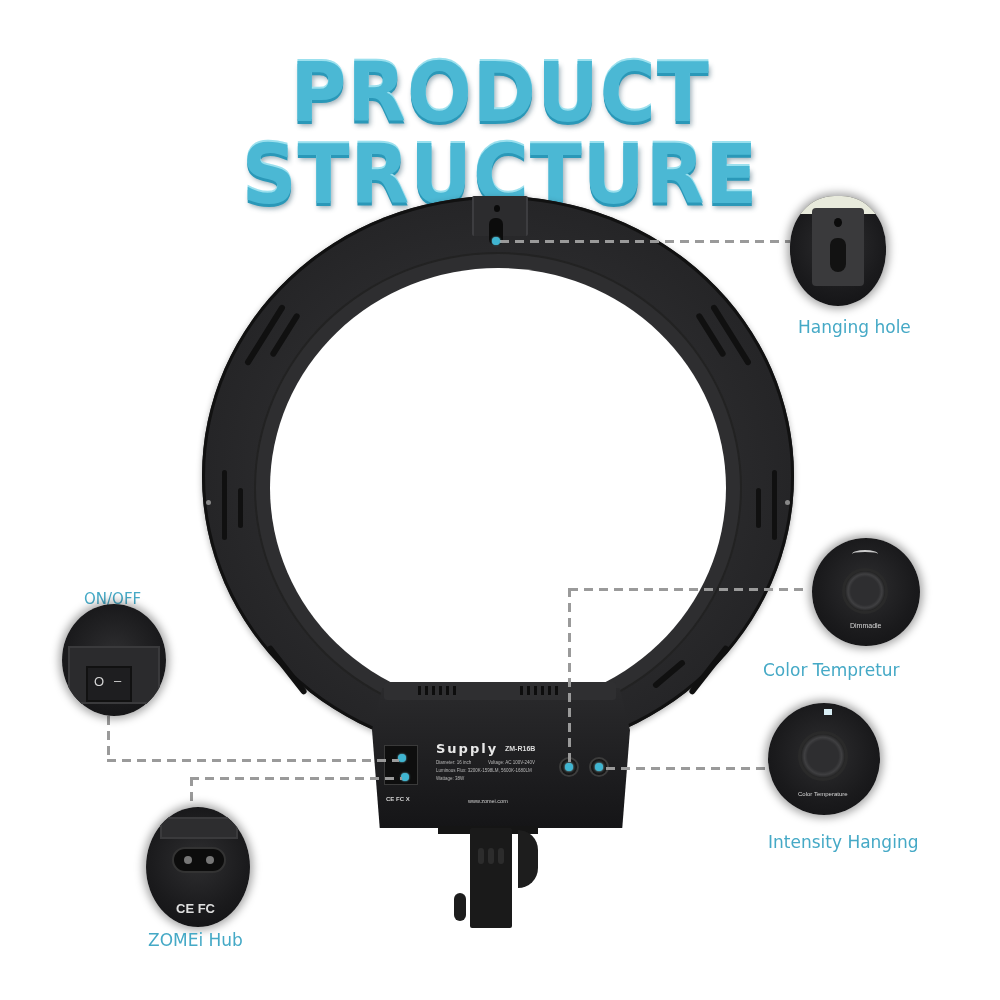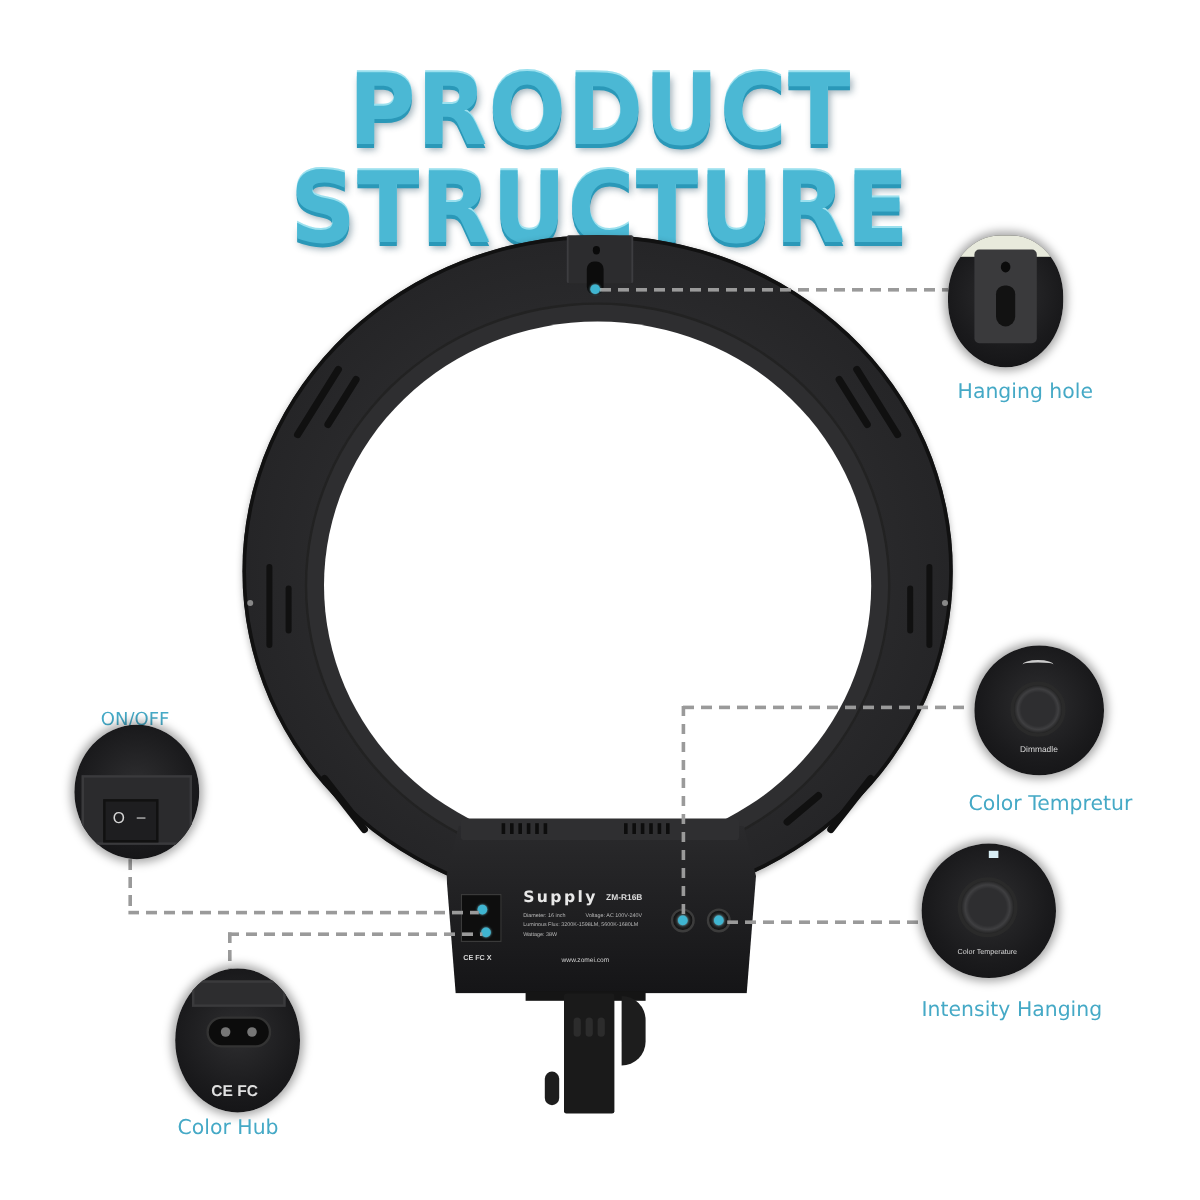--- a/index.html
+++ b/index.html
@@ -197,21 +197,21 @@
   </div>
   <div class="label" style="left:798px;top:317px;">Hanging hole</div>
 </div>
 
 <div>
   <div class="thumb" style="left:812px;top:538px;width:108px;height:108px;">
     <div style="position:absolute;left:40px;top:12px;width:26px;height:8px;border-top:2px solid #ccc;border-radius:50% 50% 0 0;"></div>
     <div style="position:absolute;left:30px;top:30px;width:46px;height:46px;border-radius:50%;background:radial-gradient(circle,#2e2e30 50%,#3f3f41 60%,#1a1a1a 75%);border:3px solid #2a2a2a;"></div>
     <div class="tiny-label" style="left:38px;top:84px;">Dimmadle</div>
   </div>
-  <div class="label" style="left:807px;top:660px;">Color Tempretur</div>
+  <div class="label" style="left:763px;top:660px;">Color Tempretur</div>
 </div>
 
 <div>
   <div class="thumb" style="left:768px;top:703px;width:112px;height:112px;">
     <div style="position:absolute;left:56px;top:6px;width:8px;height:6px;background:#d9eef5;"></div>
     <div style="position:absolute;left:30px;top:28px;width:50px;height:50px;border-radius:50%;background:radial-gradient(circle,#2e2e30 50%,#3f3f41 60%,#1a1a1a 75%);border:3px solid #2a2a2a;"></div>
     <div class="tiny-label" style="left:30px;top:88px;font-size:6px;">Color Temperature</div>
   </div>
   <div class="label" style="left:768px;top:832px;">Intensity Hanging</div>
 </div>
@@ -228,14 +228,14 @@
 
 <div>
   <div class="thumb" style="left:146px;top:807px;width:104px;height:120px;border-radius:50%;">
     <div style="position:absolute;left:14px;top:10px;width:78px;height:22px;background:#2d2d2f;border:2px solid #3a3a3c;"></div>
     <div style="position:absolute;left:26px;top:40px;width:54px;height:26px;background:#0c0c0c;border-radius:13px;border:2px solid #333;">
       <div style="position:absolute;left:10px;top:7px;width:8px;height:8px;border-radius:50%;background:#777;"></div>
       <div style="position:absolute;left:32px;top:7px;width:8px;height:8px;border-radius:50%;background:#777;"></div>
     </div>
     <div style="position:absolute;left:30px;top:94px;color:#e0e0e0;font-size:13px;font-weight:bold;">CE FC</div>
   </div>
-  <div class="label" style="left:148px;top:930px;">Color Hub</div>
+  <div class="label" style="left:148px;top:930px;">ZOMEi Hub</div>
 </div>
 
 </body></html>

